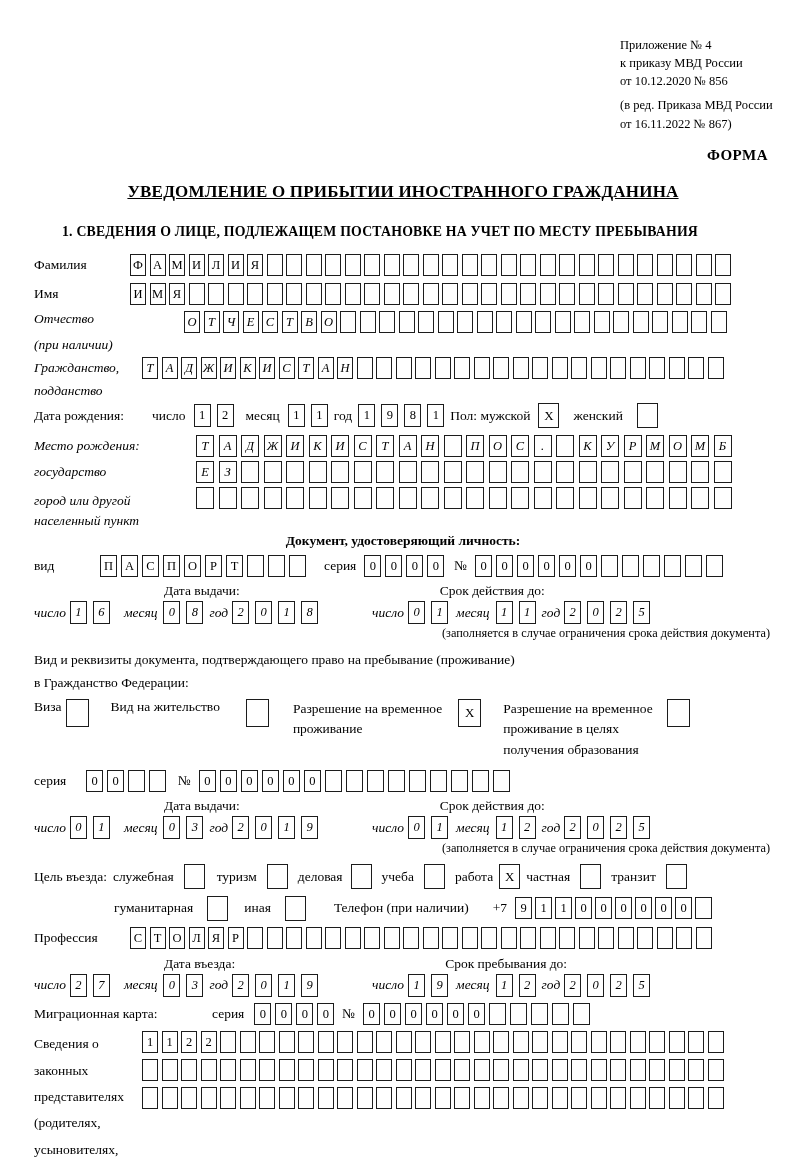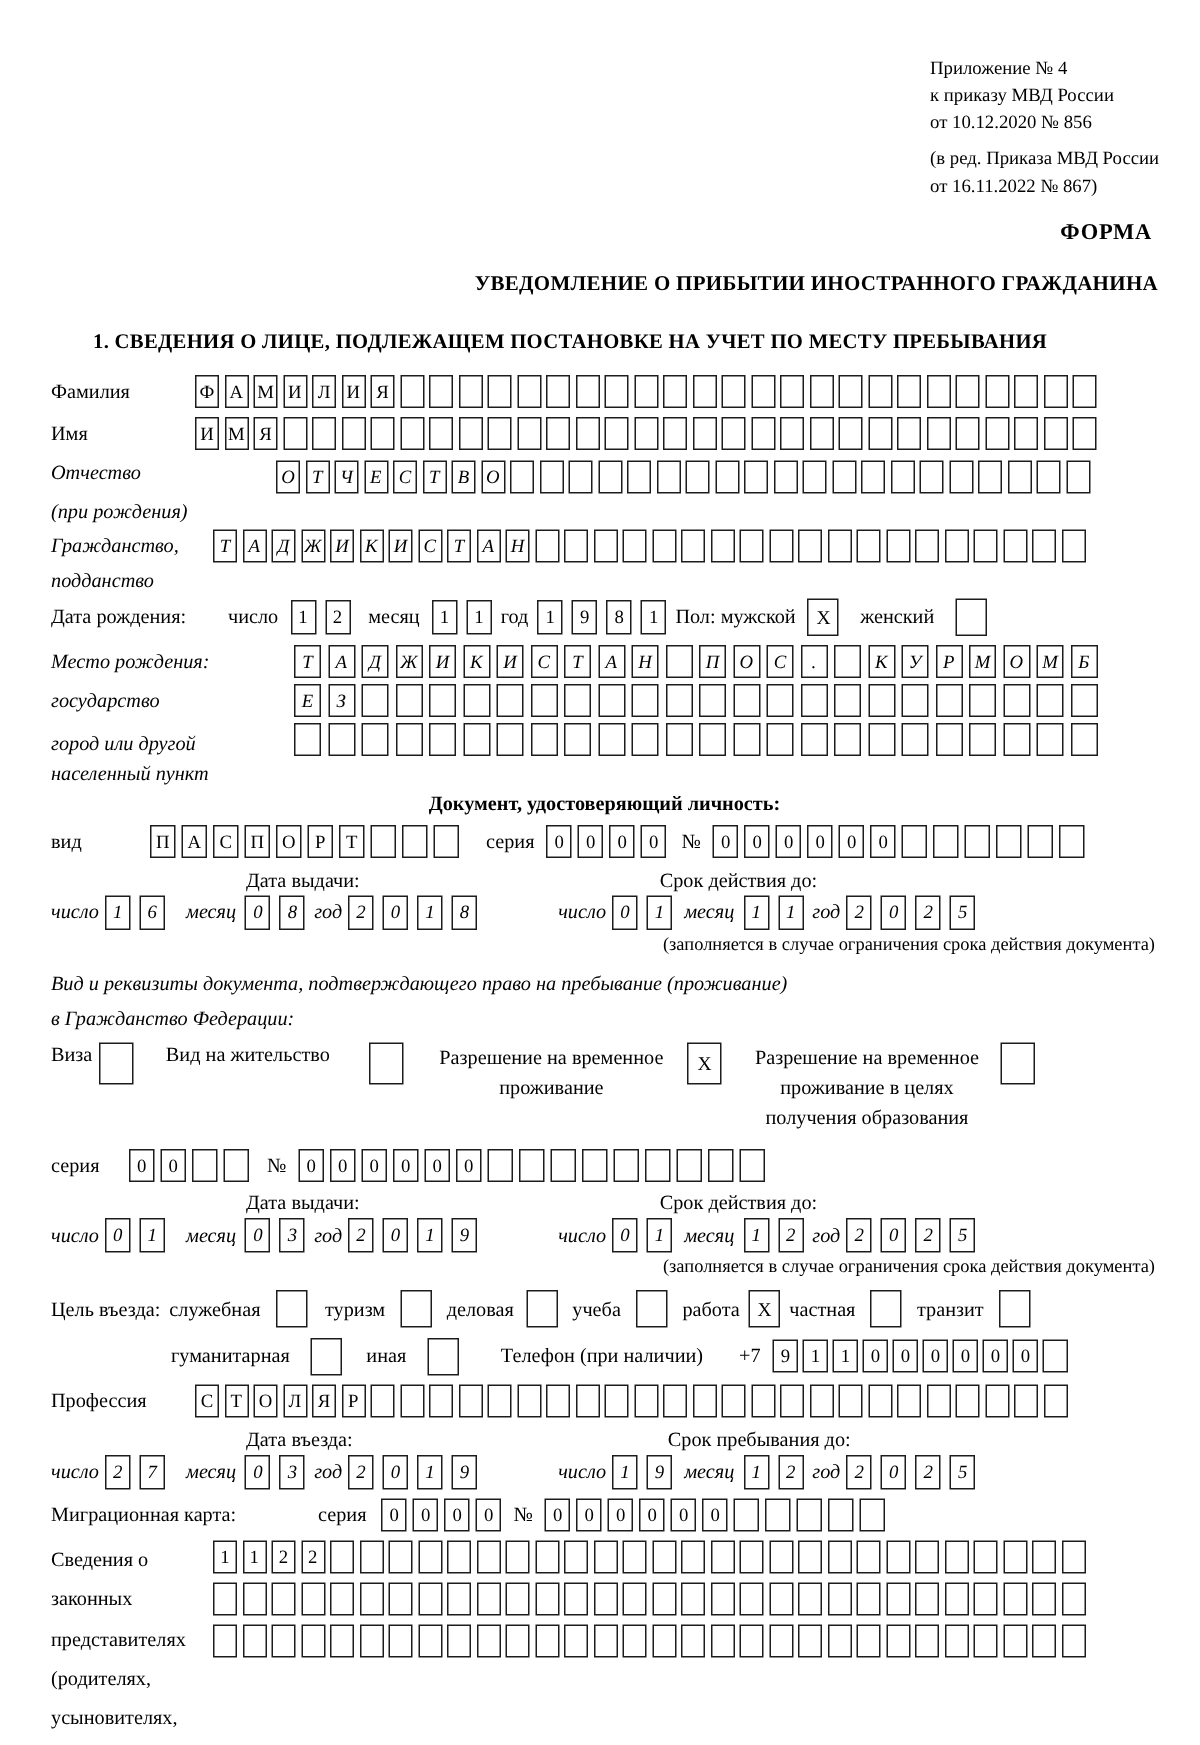--- a/index.html
+++ b/index.html
@@ -1,40 +1,40 @@
 <!DOCTYPE html>
 <html><head>
 <meta charset="utf-8">
 <style>
   html,body{margin:0;padding:0;background:#fff;}
   body{width:800px;height:1163px;overflow:hidden;font-family:"Liberation Serif","DejaVu Serif",serif;color:#000;}
   .page{width:800px;height:1077px;box-sizing:border-box;padding:36px 28px 10px 34px;position:relative;}
   .appendix{margin-left:586px;width:180px;font-size:12.5px;line-height:1.45;}
   .appendix .gap{margin-top:6px;}
   .forma{font-weight:bold;font-size:15px;text-align:right;margin:14px 4px 0 0;letter-spacing:.5px;}
-  .title{font-weight:bold;font-size:14px;text-align:right;margin-top:16px;line-height:1.45;letter-spacing:.2px;}
+  .title{font-weight:bold;font-size:17px;text-align:center;margin-top:16px;line-height:1.45;letter-spacing:.2px;text-decoration:underline;}
   .title-underline{display:inline-block;width:58px;border-bottom:2px solid #2a2a2a;height:13px;margin-left:10px;}
   .sec-heading{font-weight:bold;font-size:13.8px;margin:20px 0 14px 28px;letter-spacing:.2px;}
   .frow{display:flex;align-items:center;margin-bottom:6.5px;font-size:13.5px;}
   .frow.tight{margin-bottom:4px;font-style:italic;}
   .lbl{flex:none;}
   .boxes{display:flex;flex-wrap:nowrap;align-items:center;}
   .cell{flex:none;display:inline-block;box-sizing:content-box;width:14px;height:20px;border:1.5px solid #1c1c1c;margin-right:3.5px;text-align:center;font-size:12.5px;line-height:20px;font-family:"Liberation Serif",serif;}
   .d .cell{width:15px;height:21px;line-height:21px;margin-right:6px;}
   .w .cell{width:16px;margin-right:4.5px;}
   .m .cell{width:15px;margin-right:4px;}
   .p .cell{width:15px;margin-right:3px;}
   .cbox{flex:none;display:inline-block;box-sizing:content-box;width:19px;height:23px;border:1.5px solid #1c1c1c;text-align:center;font-size:13px;line-height:23px;}
   .cbox.big{width:21px;height:26px;line-height:26px;}
   .doc-heading{font-weight:bold;font-size:13.5px;text-align:center;margin:4px 0 6px 0;}
   .twolabels{display:flex;font-size:13.5px;margin:2px 0 2px 0;}
   .footnote{font-size:12.3px;text-align:right;margin:-2px 2px 8px 0;}
-  .intro{font-size:13.5px;line-height:1.7;margin:4px 0 2px 0;font-style:italic;}
+  .intro{font-size:13.5px;line-height:1.7;margin:4px 0 2px 0;}
   .ckrow{display:flex;align-items:flex-start;font-size:13.5px;margin:4px 0 10px 0;}
-  .ckrow .txt{text-align:center;line-height:1.5;}
+  .ckrow .txt{text-align:left;line-height:1.5;}
   .rep{display:flex;align-items:flex-start;margin-top:2px;}
   .rep .leftcol{flex:none;width:108px;font-size:13.5px;line-height:1.95;}
   .rep .rightcol{flex:1;}
   .rep .boxes{margin-bottom:6px;}
   .rep-footnote{font-size:12.3px;margin:10px 0 0 58px;}
 </style>
 </head>
 <body>
 
 <div class="page">
@@ -156,21 +156,21 @@
         <span class="cell"></span>
         <span class="cell"></span>
         <span class="cell"></span>
         <span class="cell"></span>
         <span class="cell"></span>
         <span class="cell"></span>
         <span class="cell"></span>
       </span>
   </div>
   <div class="frow tight">
-    <span class="lbl">(при рождения)</span>
+    <span class="lbl">(при наличии)</span>
   </div>
 
   <div class="frow tight">
     <span class="lbl" style="width:108px">Гражданство,</span>
     <span class="boxes">
         <span class="cell">Т</span>
         <span class="cell">А</span>
         <span class="cell">Д</span>
         <span class="cell">Ж</span>
         <span class="cell">И</span>

